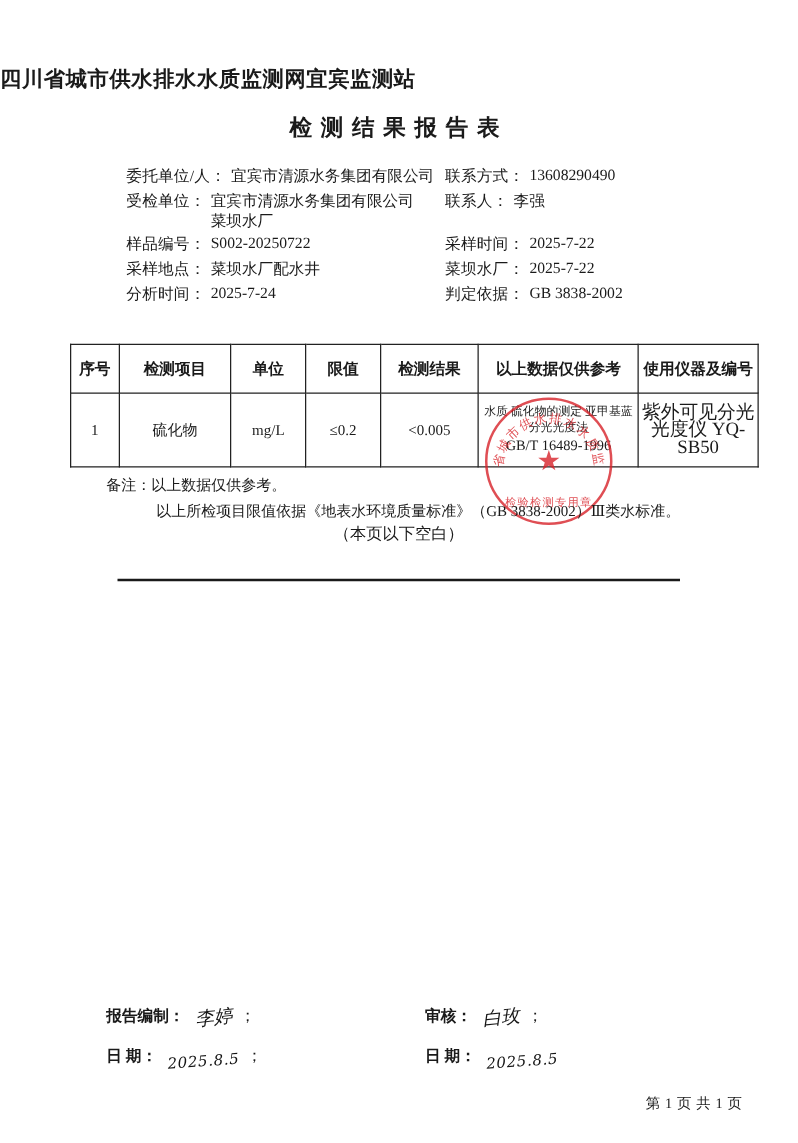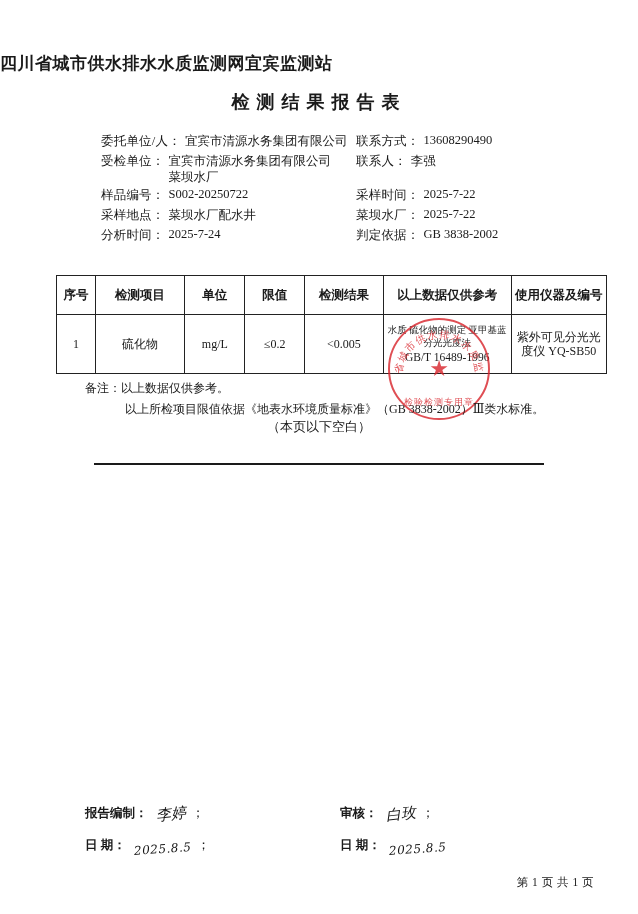--- a/index.html
+++ b/index.html
@@ -110,21 +110,21 @@
     padding-left: 4px;
     position: relative;
   }
   .method-std {
     font-size: 11.5px;
     text-align: center;
     display: block;
     margin-top: 1px;
   }
   .inst-cell {
-    font-size: 12px;
+    font-size: 15px;
     line-height: 14px;
     margin-top: 48px;
   }
 
   
   .notes {
     position: absolute;
     left: 85px; top: 378px;
     width: 500px;
     font-size: 12px;

